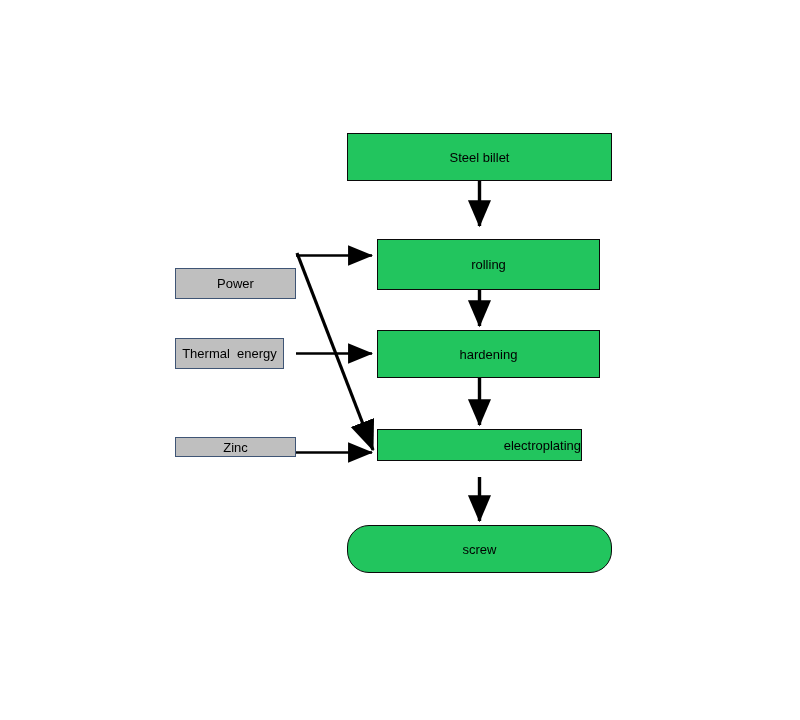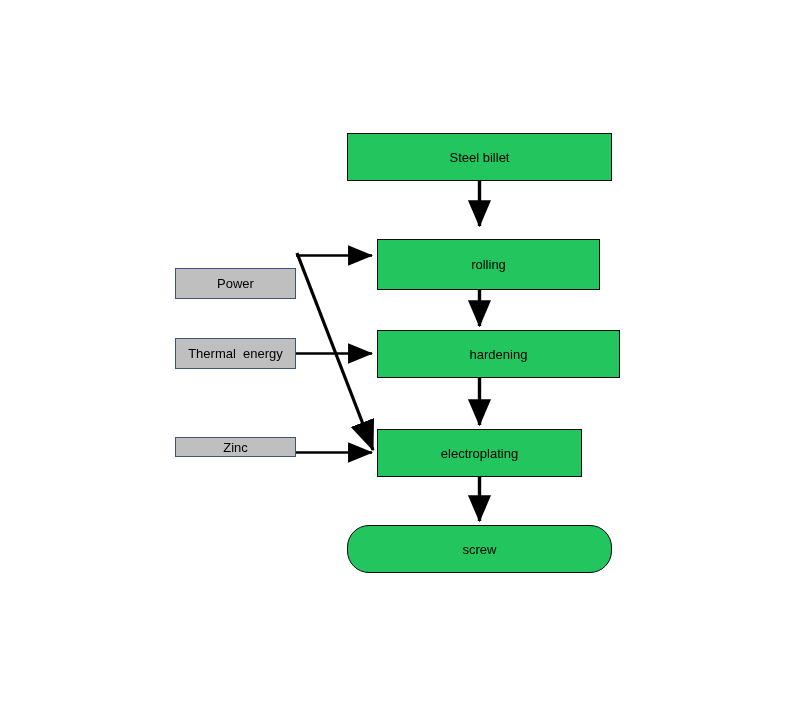--- a/index.html
+++ b/index.html
@@ -77,37 +77,37 @@
   </svg>
 
   <div class="node process" style="left:347px; top:133px; width:265px; height:48px;">
     <span>Steel billet</span>
   </div>
 
   <div class="node process" style="left:377px; top:230px; width:223px; height:51px;margin-top:9px;">
     <span>rolling</span>
   </div>
 
-  <div class="node process" style="left:377px; top:330px; width:243px; height:48px;">
+  <div class="node process" style="left:377px; top:330px; width:223px; height:48px;">
     <span>hardening</span>
   </div>
 
-  <div class="node process" style="left:377px; top:429px; width:205px; height:48px;">
+  <div class="node process" style="left:377px; top:429px; width:205px; height:32px;justify-content:flex-end;">
     <span>electroplating</span>
   </div>
 
   <div class="node process" style="left:347px; top:525px; width:265px; height:48px;border-radius:22px;">
     <span>screw</span>
   </div>
 
   <div class="node resource" style="left:175px; top:240px; width:121px; height:31px;margin-top:28px;">
     <span>Power</span>
   </div>
 
-  <div class="node resource" style="left:175px; top:338px; width:121px; height:31px;">
+  <div class="node resource" style="left:175px; top:338px; width:109px; height:31px;">
     <span>Thermal  energy</span>
   </div>
 
   <div class="node resource" style="left:175px; top:437px; width:121px; height:20px;">
     <span>Zinc</span>
   </div>
 
 </div>
 
 </body></html>

